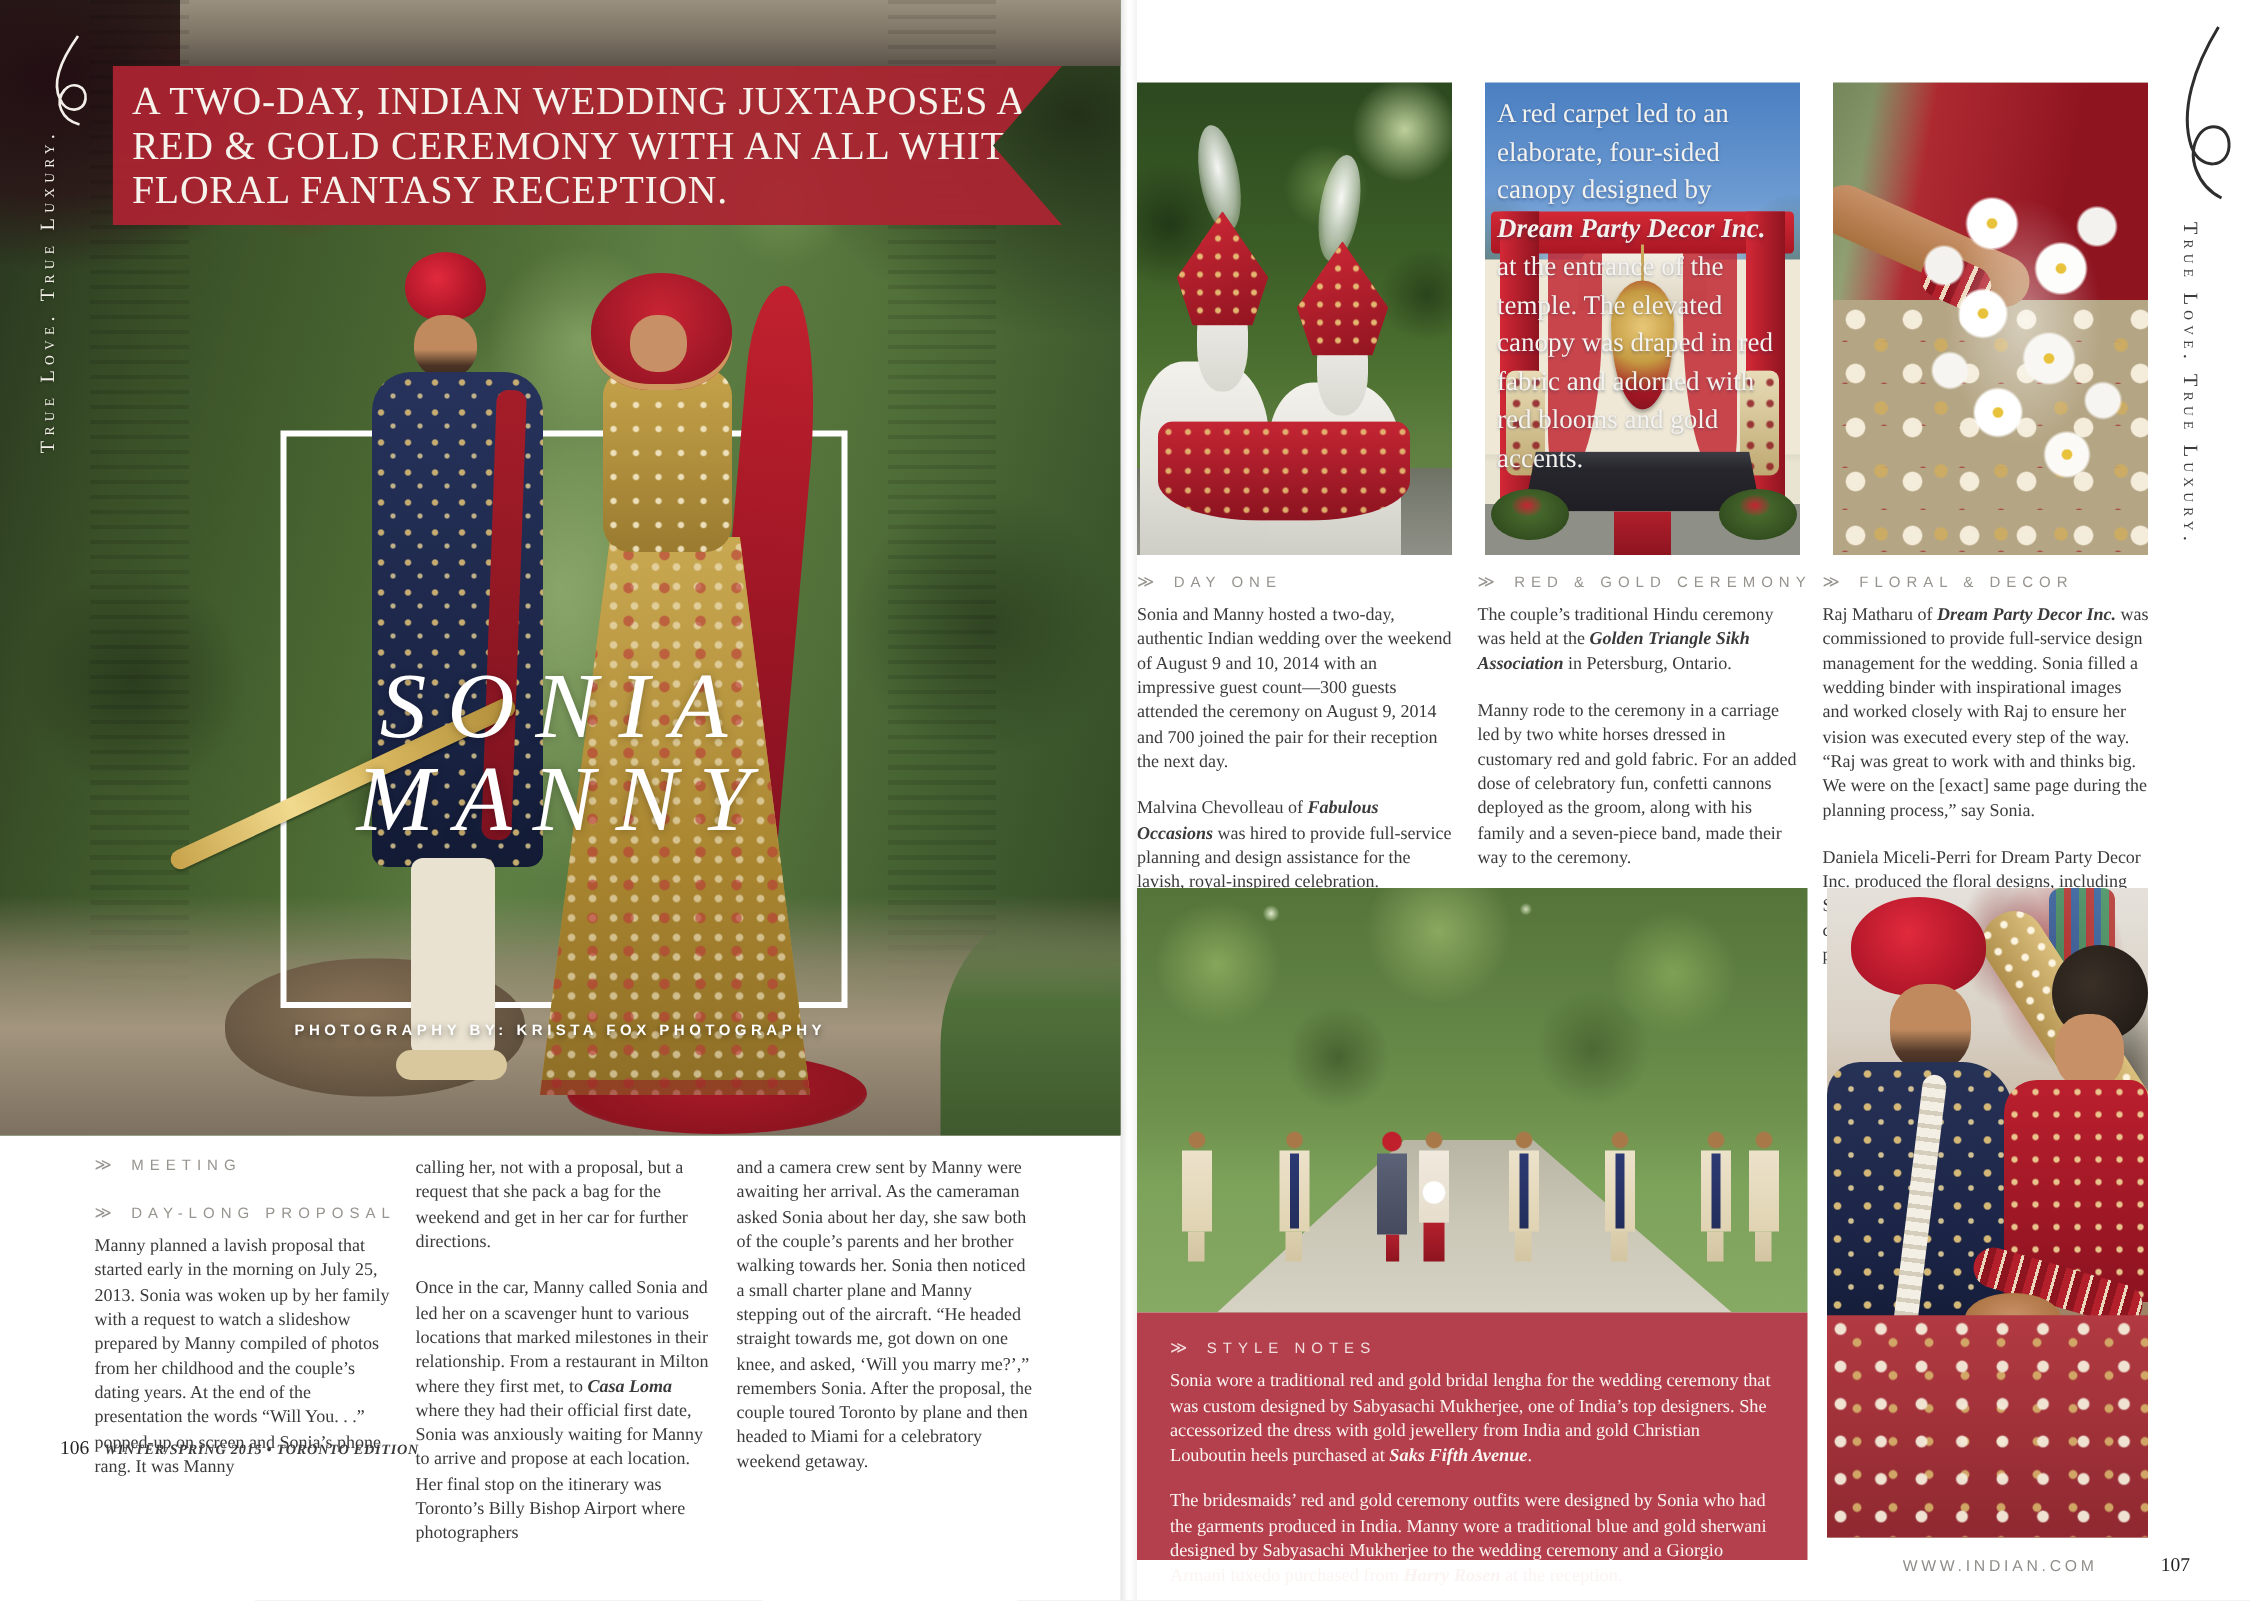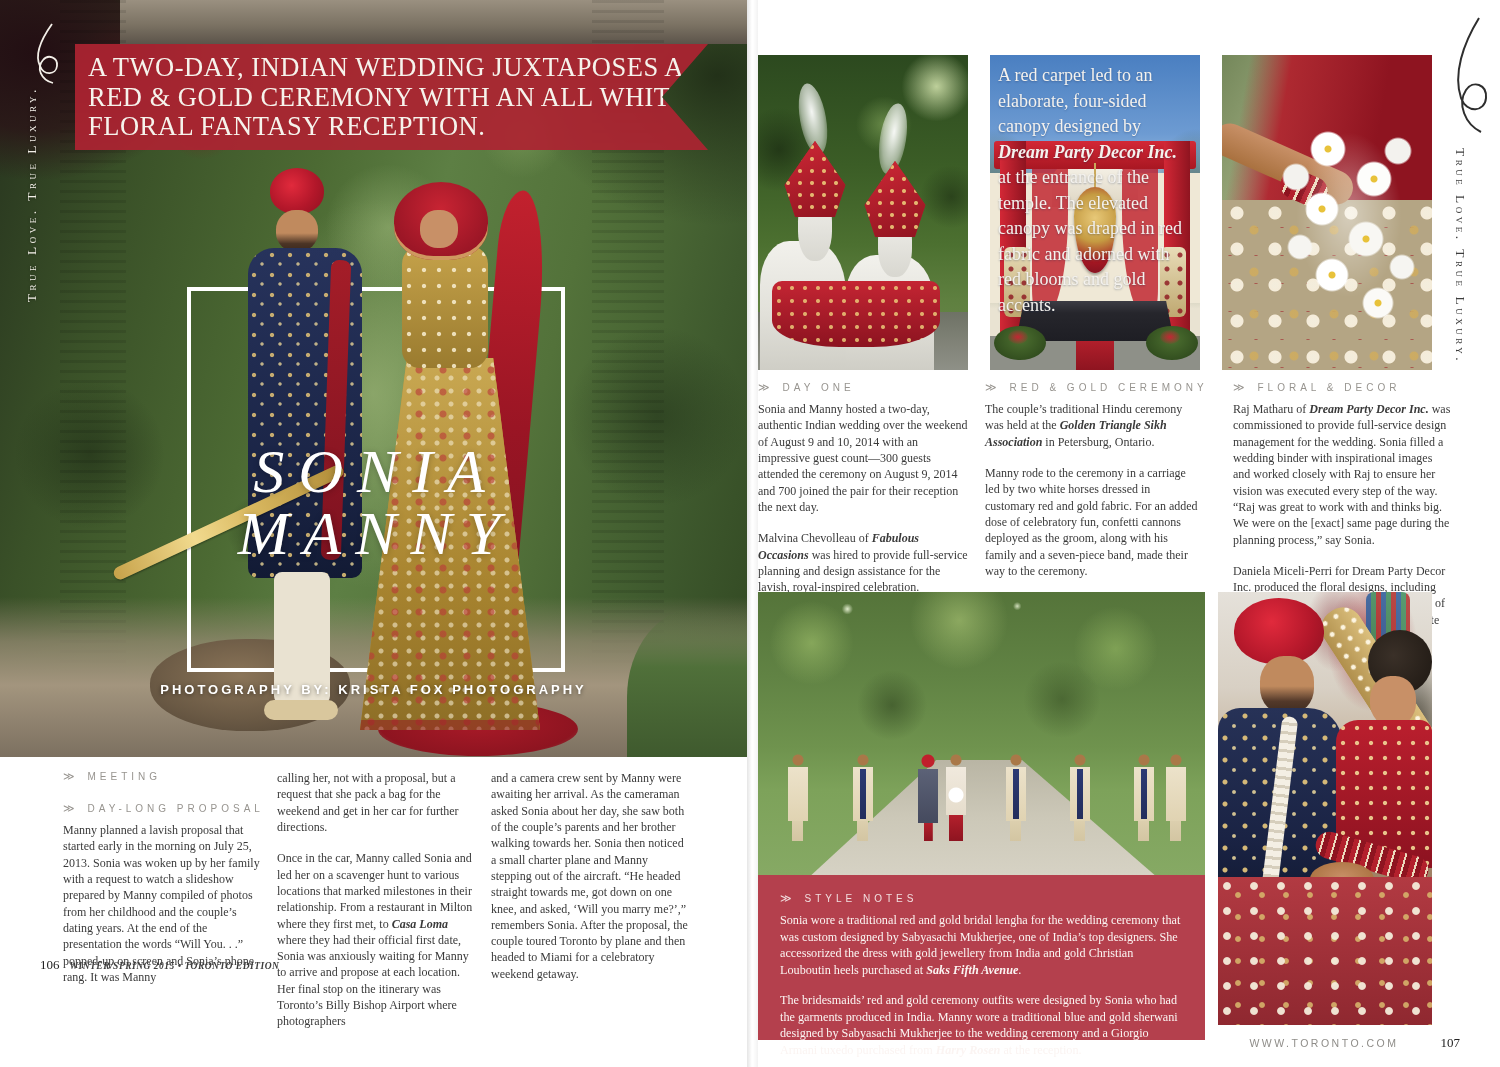--- a/index.html
+++ b/index.html
@@ -114,21 +114,21 @@
   .br-train { left:10px; top:520px; width:200px; height:54px; border-radius:50%;
     background:radial-gradient(ellipse at 50% 40%, #a91a28 0%, #8e1420 70%, rgba(142,20,32,0) 100%); }
 
   .pm-banner { left:55px; top:44px; width:633px; height:106px; z-index:9;
     background:rgba(172,36,49,.93);
     clip-path:polygon(0 0, 100% 0, calc(100% - 46px) 50%, 100% 100%, 0 100%);
     padding:9px 0 0 13px;margin-left:20px; }
   .pm-banner .bl { font-family:"Liberation Serif", serif; color:#f6f3ec; font-size:26.5px;
     line-height:1.12; letter-spacing:0.5px; white-space:nowrap; }
   .pm-credit { left:0; top:682px; width:747px; z-index:8; text-align:center;
-    font-family:"Liberation Sans", sans-serif; font-weight:bold; font-size:13px;
+    font-family:"Liberation Sans", sans-serif; font-weight:bold; font-size:10px;
     letter-spacing:3px; color:#ffffff; text-shadow:0 1px 4px rgba(0,0,0,.5); }
 
   
   .lcol { top:770px; width:200px; }
   .lcol1 { left:63px; } .lcol2 { left:277px; } .lcol3 { left:491px; }
   .lcol .gap { height:12px; }
   .footer-left { left:40px; top:957px; font-size:13px; color:#222; }
   .footer-left .ed { font-style:italic; font-weight:bold; font-size:9.5px; letter-spacing:.5px; color:#3d3d3d; margin-left:10px; }
 
   
@@ -239,21 +239,21 @@
       radial-gradient(circle 13px at 128px 44px,#f3f2ee 12px,transparent 14px),
       radial-gradient(circle 12px at 30px 140px,#f6f5f1 11px,transparent 13px),
       radial-gradient(circle 12px at 132px 160px,#f6f5f1 11px,transparent 13px),
       radial-gradient(ellipse 70px 110px at 50% 45%, rgba(255,255,255,.45), transparent 75%);
   }
 
   
   .rcol { top:381px; }
   .rcol1 { left:758px; width:212px; }
   .rcol2 { left:985px; width:216px; }
-  .rcol3 { left:1215px; width:218px;margin-left:18px; }
+  .rcol3 { left:1215px; width:218px; }
 
   
   .rp2-caption { left:8px; top:8px; width:194px; z-index:4; color:#f4f2ee;
     font-size:18px; line-height:1.42; text-shadow:0 1px 2px rgba(20,40,80,.35); }
 
   
   .gphoto { left:758px; top:592px; width:447px; height:283px; overflow:hidden;
     background:linear-gradient(180deg,#55743a 0%,#618344 30%,#6f934e 55%,#7da25a 70%,#86a964 100%); }
   .g-texture { inset:0; background-image:
       radial-gradient(circle 60px at 12% 18%, rgba(168,200,112,.55), transparent 70%),
@@ -536,17 +536,17 @@
     <div class="abs r-hands"></div>
     <div class="abs r-skirt"></div>
   </div>
 
   <svg class="abs flourish-r" width="40" height="120" viewBox="0 0 40 120">
     <path d="M30 2 C14 28 4 58 12 82 C18 98 36 96 37 82 C38 68 24 64 17 74 C8 88 16 108 32 116" fill="none" stroke="#2e2e2e" stroke-width="2"></path>
   </svg>
   <div class="abs v-text v-right">True Love. True Luxury.</div>
 
   <div class="abs footer-right">
-    <span class="web">WWW.TORONTO.COM</span>
+    <span class="web">WWW.INDIAN.COM</span>
     <span class="pn">107</span>
   </div>
 
 </div>
 
 </body></html>

